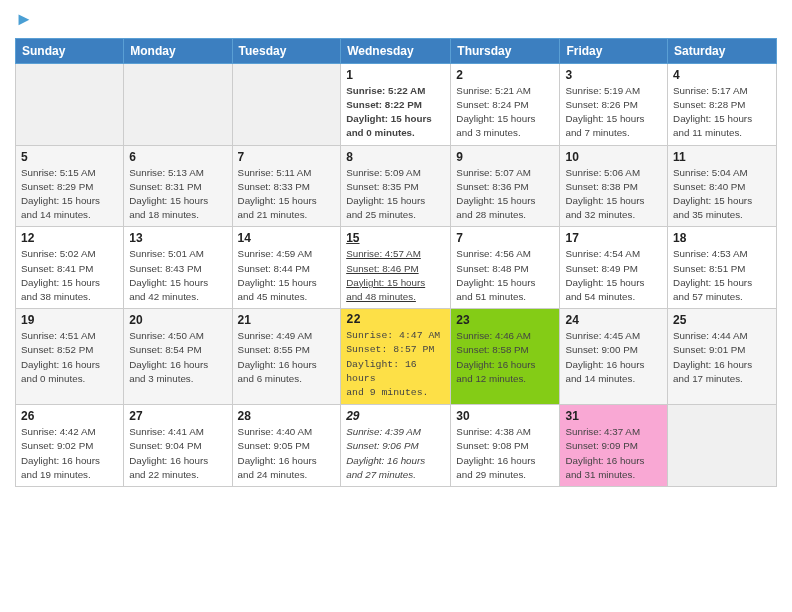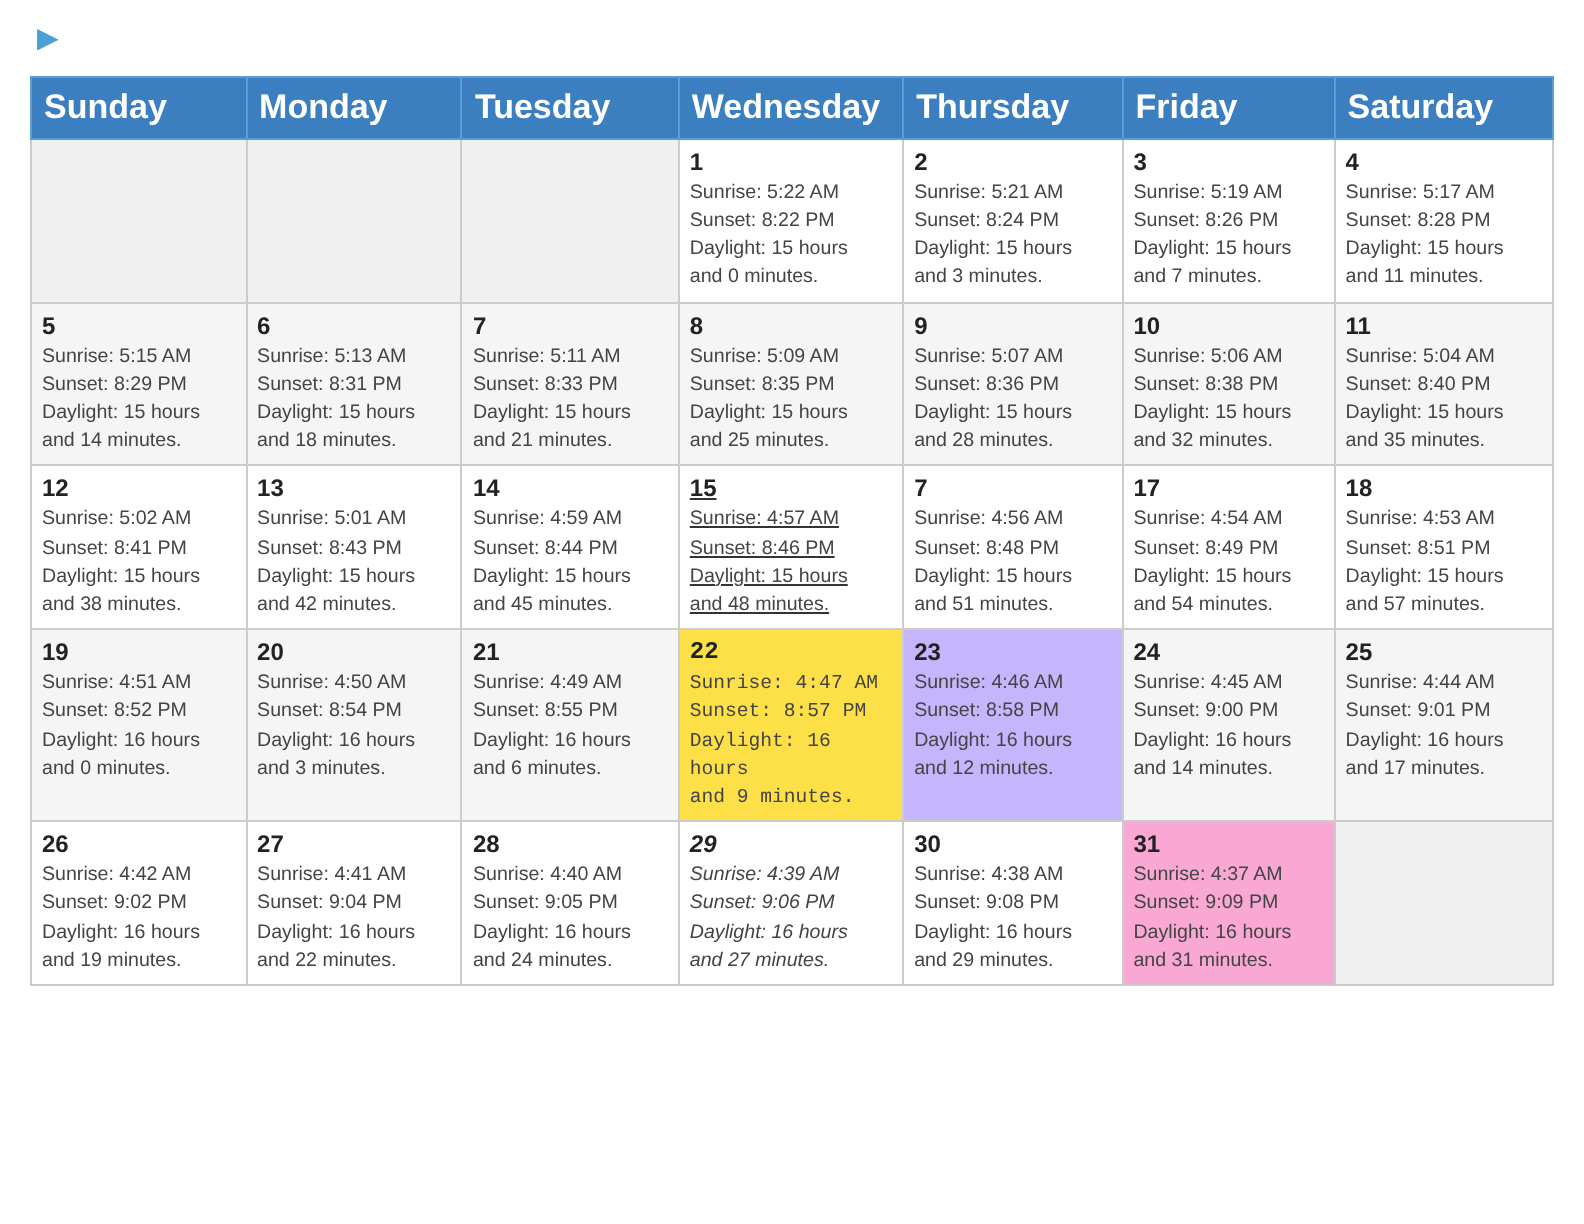--- a/index.html
+++ b/index.html
@@ -48,21 +48,21 @@
     .calendar {
       width: 100%;
       border-collapse: collapse;
       font-size: 10.5px;
     }
     .calendar th {
       background-color: #3c7fc0;
       color: #fff;
       text-align: left;
       padding: 5px 6px;
-      font-size: 17px;
+      font-size: 12px;
       font-weight: bold;
       border: 1px solid #5a9fd4;
     }
     .calendar td {
       vertical-align: top;
       border: 1px solid #ccc;
       padding: 4px 5px;
       width: 113px;
       min-height: 80px;
       color: #333;
@@ -123,21 +123,21 @@
           <th>Saturday</th>
         </tr>
     </thead>
     <tbody id="calendar-body">
     <tr>
           <td class="empty-cell"></td>
           <td class="empty-cell"></td>
           <td class="empty-cell"></td>
           <td style="background: rgb(255, 255, 255);">
             <span class="day-number">1</span>
-            <div class="day-info" style="white-space: pre-line;">Sunrise: 5:22 AM
+            <div class="day-info" style="white-space: pre-line; font-weight: bold;">Sunrise: 5:22 AM
 Sunset: 8:22 PM
 Daylight: 15 hours
 and 0 minutes.</div>
           </td>
           <td style="background: rgb(255, 255, 255);">
             <span class="day-number">2</span>
             <div class="day-info" style="white-space: pre-line;">Sunrise: 5:21 AM
 Sunset: 8:24 PM
 Daylight: 15 hours
 and 3 minutes.</div>
@@ -281,21 +281,21 @@
 Daylight: 16 hours
 and 6 minutes.</div>
           </td>
           <td style="background: #fde047; font-family: Liberation Mono, monospace;">
             <span class="day-number">22</span>
             <div class="day-info" style="white-space: pre-line;">Sunrise: 4:47 AM
 Sunset: 8:57 PM
 Daylight: 16 hours
 and 9 minutes.</div>
           </td>
-          <td style="background: #c4b5fd;">
+          <td style="background: #84cc16;">
             <span class="day-number">23</span>
             <div class="day-info" style="white-space: pre-line;">Sunrise: 4:46 AM
 Sunset: 8:58 PM
 Daylight: 16 hours
 and 12 minutes.</div>
           </td>
           <td style="background: rgb(245, 245, 245);">
             <span class="day-number">24</span>
             <div class="day-info" style="white-space: pre-line;">Sunrise: 4:45 AM
 Sunset: 9:00 PM

